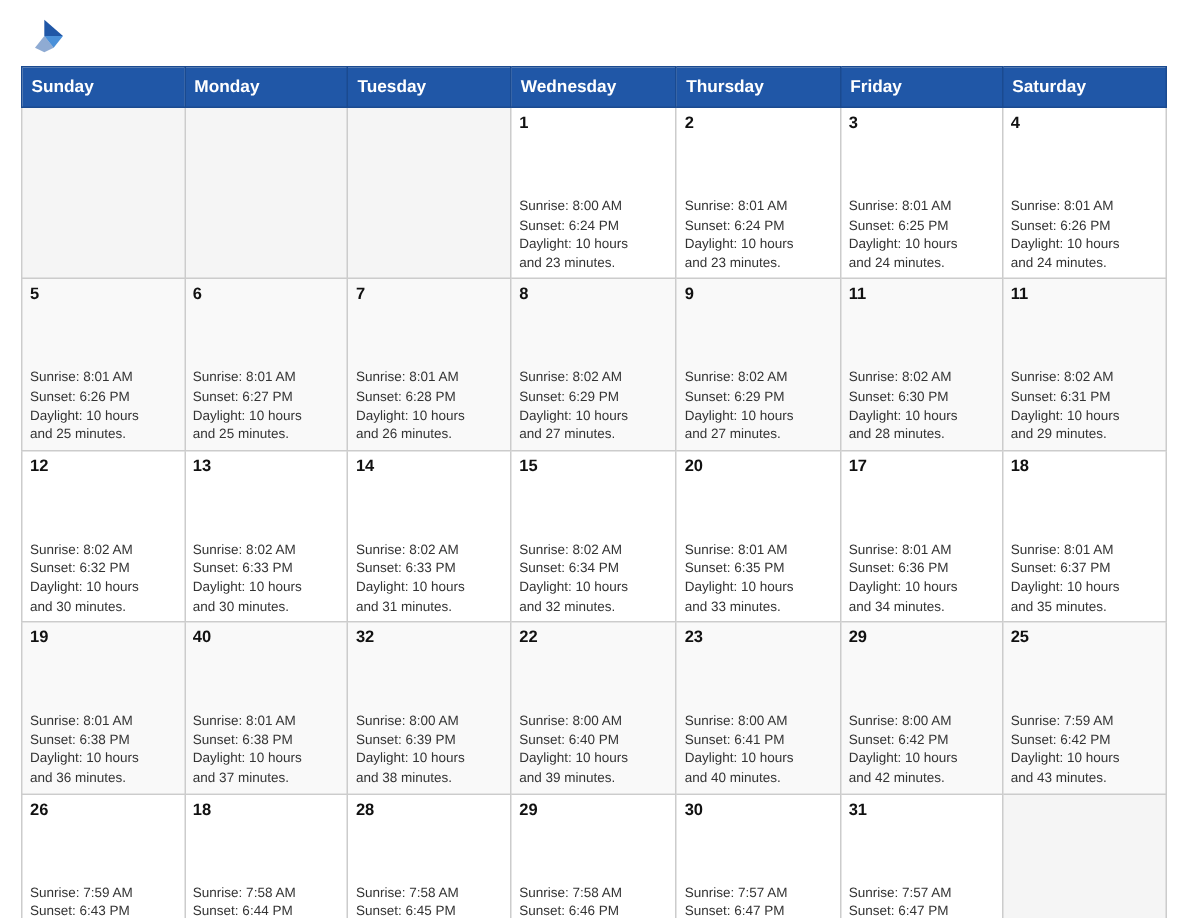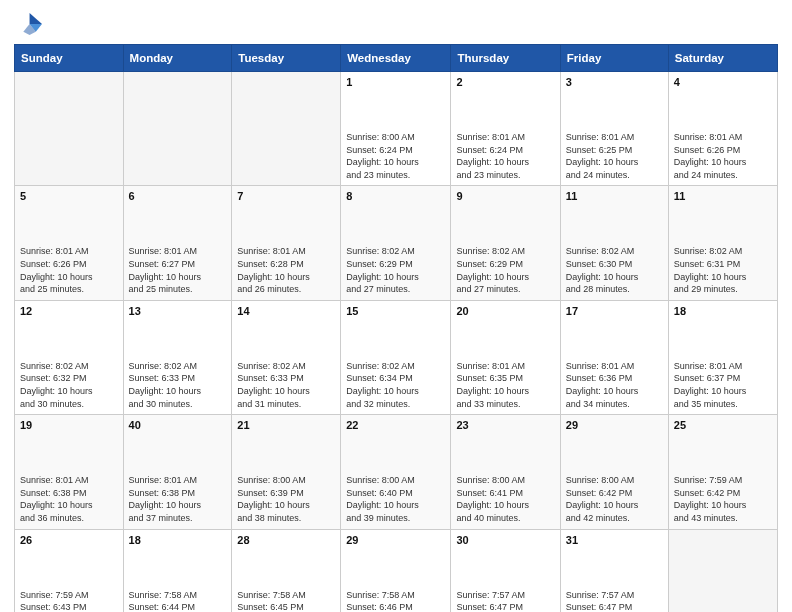--- a/index.html
+++ b/index.html
@@ -274,21 +274,21 @@
 and 36 minutes.</div>
           </td>
           <td>
             <div class="day-num">40</div>
             <div class="day-info" style="white-space: pre-line;">Sunrise: 8:01 AM
 Sunset: 6:38 PM
 Daylight: 10 hours
 and 37 minutes.</div>
           </td>
           <td>
-            <div class="day-num">21</div>
+            <div class="day-num">32</div>
             <div class="day-info" style="white-space: pre-line;">Sunrise: 8:00 AM
 Sunset: 6:39 PM
 Daylight: 10 hours
 and 38 minutes.</div>
           </td>
           <td>
             <div class="day-num">22</div>
             <div class="day-info" style="white-space: pre-line;">Sunrise: 8:00 AM
 Sunset: 6:40 PM
 Daylight: 10 hours

